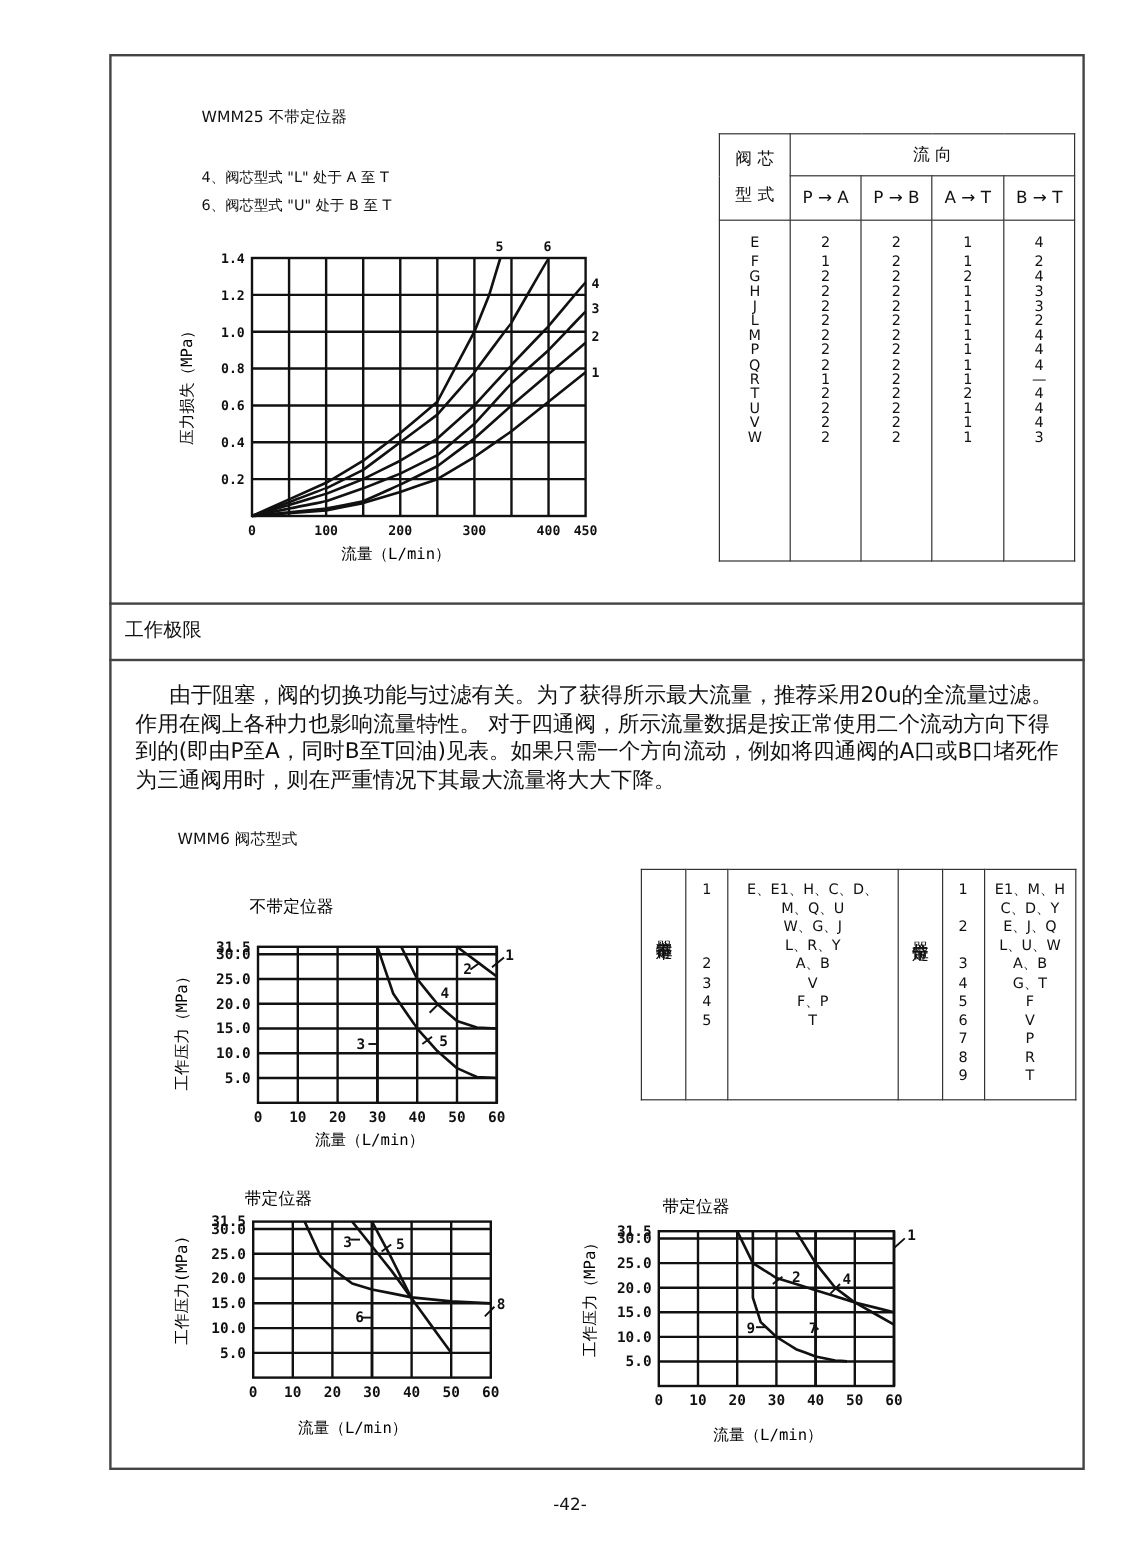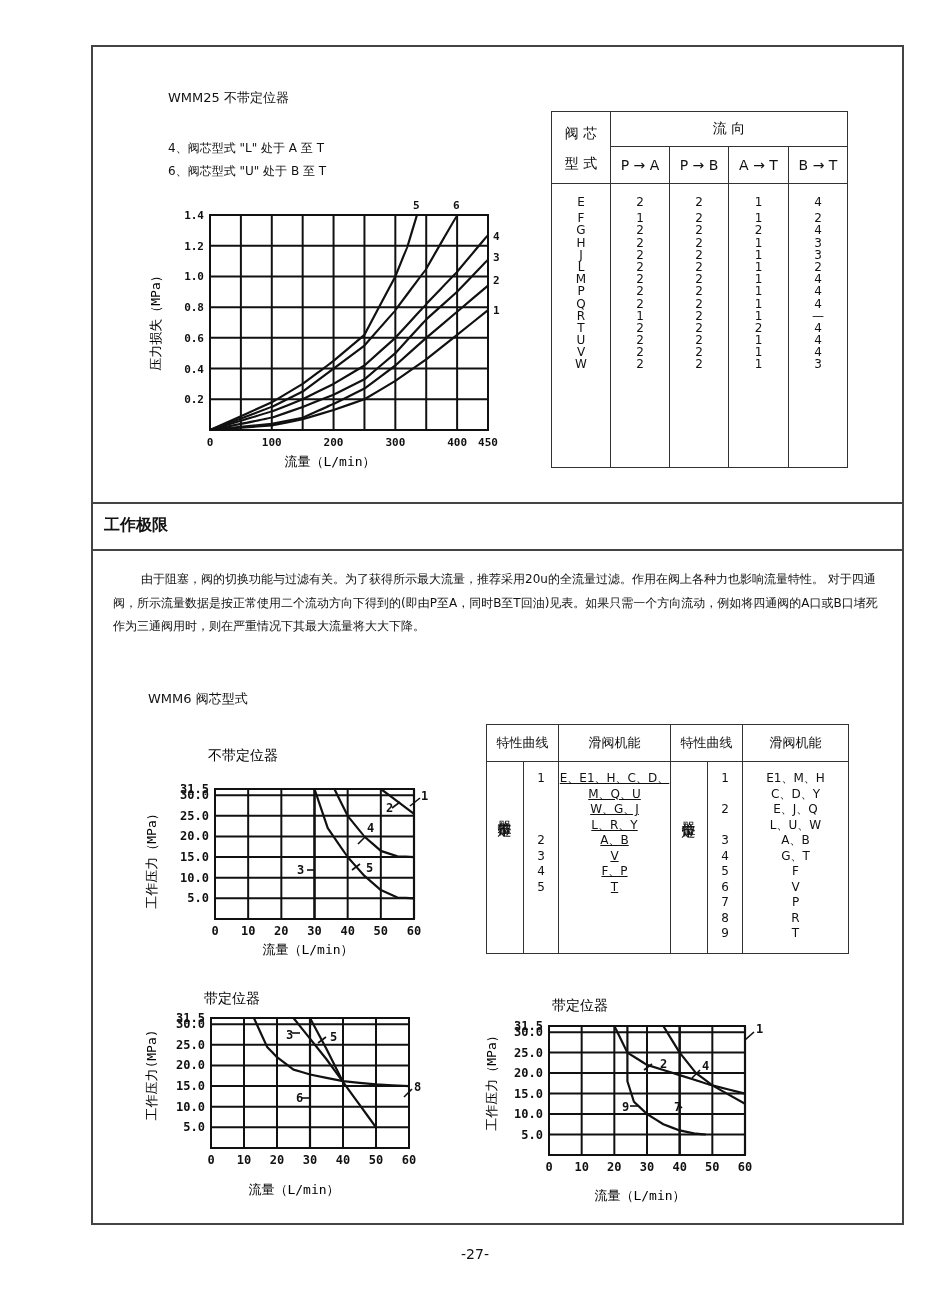--- a/index.html
+++ b/index.html
@@ -5,25 +5,25 @@
   html, body { margin:0; padding:0; background:#ffffff; }
   body { width:950px; height:1289px; position:relative; overflow:hidden;
          font-family:"DejaVu Sans", "Liberation Sans", sans-serif; color:#111; }
   .abs { position:absolute; }
   .frame { position:absolute; left:91px; top:45px; width:813px; height:1180px;
            border:2px solid #444; box-sizing:border-box; }
   .hline { position:absolute; left:91px; width:813px; height:2px; background:#444; }
   .t { position:absolute; white-space:nowrap; }
   .small { font-size:12px; }
   .mid { font-size:13px; }
-  .section-title { font-size:16px; font-weight:bold; }
-  .para { position:absolute; left:113px; width:775px; font-size:12px; line-height:23.5px; }
+  .section-title { font-size:16px; font-weight:normal; }
+  .para { position:absolute; left:113px; width:775px; font-size:18px; line-height:23.5px; }
   .para .indent { display:inline-block; width:28px; }
   svg text { font-family:"DejaVu Sans Mono", "Liberation Mono", monospace; }
-  table.tbl { position:absolute; border-collapse:collapse; }
+  table.tbl { position:absolute; border-collapse:collapse;margin-left:48px; }
   table.tbl td { border:1.5px solid #333; padding:0; text-align:center; vertical-align:top; }
   .cellcol { font-size:12px; line-height:12.2px; }
   .vert { writing-mode:vertical-rl; text-orientation:upright; font-size:14px; letter-spacing:-1px; }
   .footer { position:absolute; left:0; width:950px; top:1246px; text-align:center; font-size:14px; }
 </style>
 </head>
 <body>
 
 <div class="frame"></div>
 <div class="hline" style="top:502px;"></div>
@@ -237,39 +237,33 @@
       <line x1="222" y1="130" x2="230" y2="124" stroke="#111" stroke-width="1.6"></line>
       <text x="167" y="134">3</text>
       <line x1="177" y1="130" x2="184" y2="130" stroke="#111" stroke-width="1.6"></line>
     </g>
   <text x="178" y="214" font-size="13" font-family="DejaVu Sans, sans-serif" text-anchor="middle">流量（L/min）</text>
   <text transform="translate(26,118) rotate(-90)" font-size="13" font-family="DejaVu Sans, sans-serif" text-anchor="middle">工作压力（MPa）</text>
 </svg>
 
 <table class="tbl" style="left:486px; top:724px; width:363px;">
   <tbody>
-      <tr style="height:37px;">
-    <td colspan="2" style="vertical-align:middle; font-size:13px;">特性曲线</td>
-    <td style="width:111px; vertical-align:middle; font-size:13px;">滑阀机能</td>
-    <td colspan="2" style="vertical-align:middle; font-size:13px;">特性曲线</td>
-    <td style="vertical-align:middle; font-size:13px;">滑阀机能</td>
-  </tr>
   <tr style="height:192px;">
     <td style="width:36px; vertical-align:top; padding-top:36px;"><span class="vert">不带定位器</span></td>
     <td class="cellcol" style="width:34px; padding-top:10px;" id="t2c0">
           <div style="height: 15.5px;">1</div>
           <div style="height: 15.5px;">&nbsp;</div>
           <div style="height: 15.5px;">&nbsp;</div>
           <div style="height: 15.5px;">&nbsp;</div>
           <div style="height: 15.5px;">2</div>
           <div style="height: 15.5px;">3</div>
           <div style="height: 15.5px;">4</div>
           <div style="height: 15.5px;">5</div>
         </td>
-    <td class="cellcol" style="padding-top:10px;text-decoration:underline;" id="t2c1">
+    <td class="cellcol" style="padding-top:10px;" id="t2c1">
           <div style="height: 15.5px;">E、E1、H、C、D、</div>
           <div style="height: 15.5px;">M、Q、U</div>
           <div style="height: 15.5px;">W、G、J</div>
           <div style="height: 15.5px;">L、R、Y</div>
           <div style="height: 15.5px;">A、B</div>
           <div style="height: 15.5px;">V</div>
           <div style="height: 15.5px;">F、P</div>
           <div style="height: 15.5px;">T</div>
         </td>
     <td style="width:36px; vertical-align:top; padding-top:36px;"><span class="vert">带定位器</span></td>
@@ -399,13 +393,13 @@
       <line x1="222" y1="88" x2="230" y2="80" stroke="#111" stroke-width="1.6"></line>
       <text x="152" y="121">9</text>
       <line x1="160" y1="116" x2="168" y2="116" stroke="#111" stroke-width="1.6"></line>
       <text x="204" y="121">7</text>
       <line x1="208" y1="114" x2="212" y2="118" stroke="#111" stroke-width="1.6"></line>
     </g>
   <text x="170" y="210" font-size="13" font-family="DejaVu Sans, sans-serif" text-anchor="middle">流量（L/min）</text>
   <text transform="translate(26,90) rotate(-90)" font-size="13" font-family="DejaVu Sans, sans-serif" text-anchor="middle">工作压力（MPa）</text>
 </svg>
 
-<div class="footer">-27-</div>
+<div class="footer">-42-</div>
 
 </body></html>

